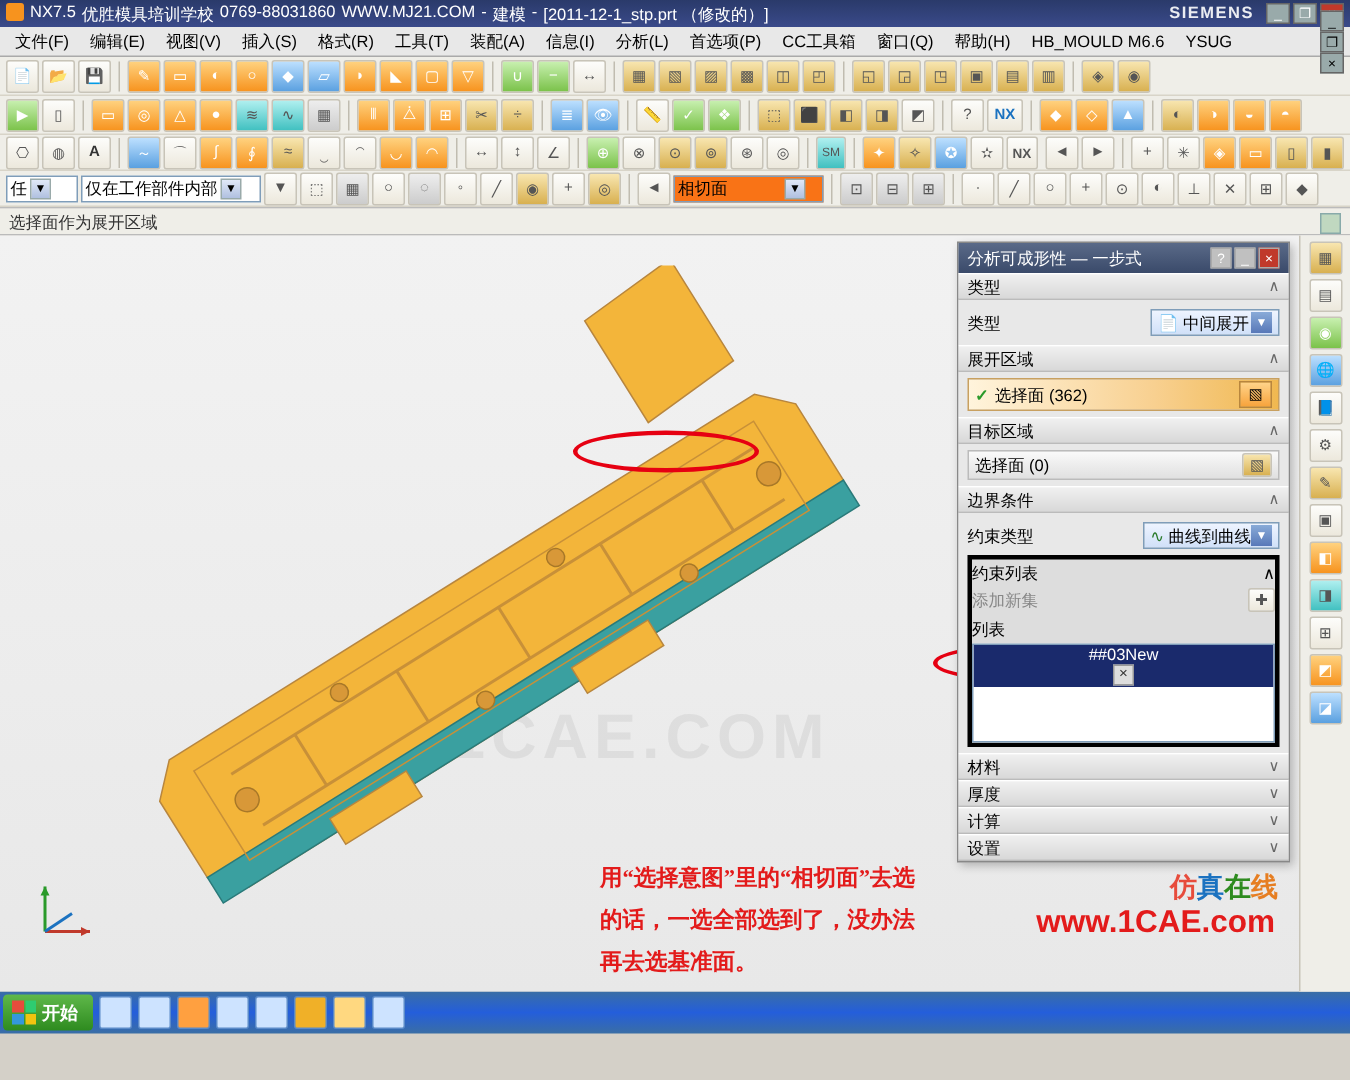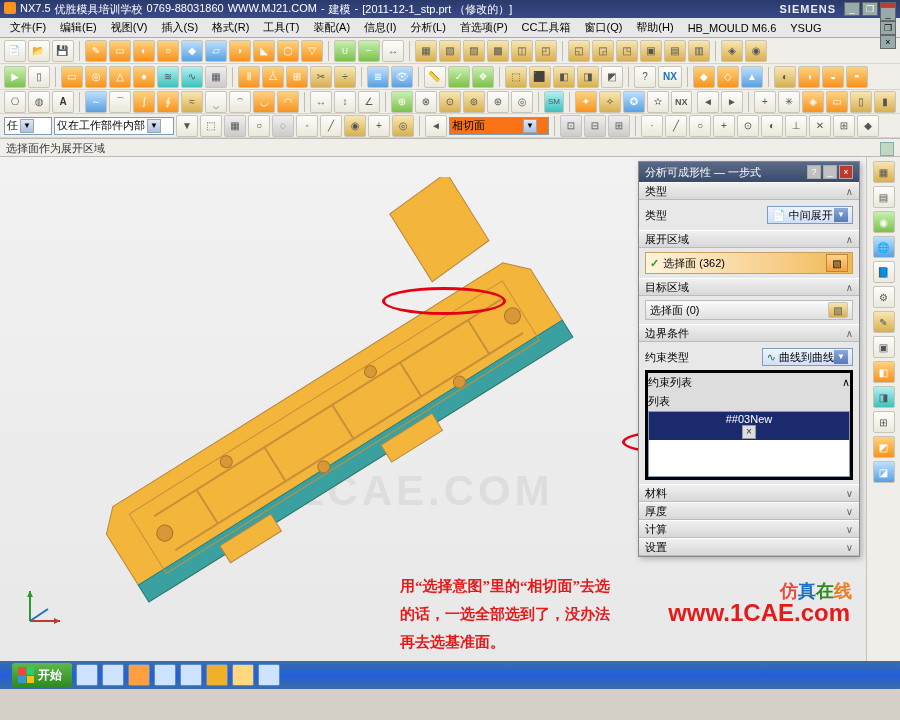--- a/index.html
+++ b/index.html
@@ -53,27 +53,27 @@
   .sel-btn .ico { width:22px; height:18px; background:linear-gradient(#ffd48a,#f7a33c); border:1px solid #b8863e; margin-left:auto; display:flex;align-items:center;justify-content:center;font-size:10px;}
   .plain-btn { height:20px; border:1px solid #bbb; background:linear-gradient(#fafafa,#e0e0e0); display:flex; align-items:center; padding:0 4px; font-size:11px;}
   .inner-box { border:3px solid #000000; background:#ddd; padding:0;}
   .listbox { height:66px; background:#fff; border:1px solid #7f9db9; overflow:hidden;}
   .listbox .item { background:#1a2a6c; color:#fff; padding:1px 4px; font-size:11px; display:flex; justify-content:space-between; align-items:center;flex-direction:column;}
   .listbox .item .del { width:14px; height:14px; background:#ddd; color:#333; border:1px solid #999; text-align:center; line-height:12px; font-size:10px;}
   .panel-actions { display:flex; justify-content:flex-end; gap:6px; padding:6px; background:#e4e4e4;}
   .btn { height:20px; min-width:48px; border:1px solid #888; background:linear-gradient(#fafafa,#dcdcdc); font-size:11px; text-align:center; line-height:18px; padding:0 8px;}
   .btn.ok { background:linear-gradient(#c8f7a8,#8cd85a);}
   .side-strip { position:absolute; right:0; top:0; width:34px; height:504px; background:#efeee8; border-left:1px solid #c8c4b8; display:flex; flex-direction:column; align-items:center; padding-top:4px; gap:3px;}
-  .taskbar { height:28px; background:linear-gradient(#3a6ea5,#245edb 50%,#3a6ea5); display:flex; align-items:center; padding:0 12px; gap:4px;}
+  .taskbar { height:28px; background:linear-gradient(#3a6ea5,#245edb 50%,#3a6ea5); display:flex; align-items:center; padding:0 2px; gap:4px;}
   .startbtn { height:24px; background:linear-gradient(#5fb84a,#2e8b1f); color:#fff; border-radius:3px; padding:0 10px 0 6px; display:flex; align-items:center; gap:4px; font-weight:bold; font-size:12px;}
   .startflag { width:16px; height:16px; display:grid; grid-template-columns:1fr 1fr; grid-template-rows:1fr 1fr; gap:1px;}
   .startflag div:nth-child(1){background:#e74c3c;} .startflag div:nth-child(2){background:#2ecc71;}
   .startflag div:nth-child(3){background:#3498db;} .startflag div:nth-child(4){background:#f1c40f;}
   .taskitem { width:22px; height:22px; background:#cde3ff; border:1px solid #5a8ac8; border-radius:2px;}
-  .watermark { position:absolute; right:50px; bottom:34px; font-size:24px; color:#e31b1b; font-weight:bold;}
+  .watermark { position:absolute; right:50px; bottom:34px; font-size:21px; color:#e31b1b; font-weight:bold;}
   .brandmark { position:absolute; right:48px; bottom:58px; font-size:18px; font-weight:bold; font-family:KaiTi,SimSun;}
   .brandmark span:nth-child(1){color:#e74c3c;}.brandmark span:nth-child(2){color:#1b72c0;}
   .brandmark span:nth-child(3){color:#2e8b1f;}.brandmark span:nth-child(4){color:#e67e22;}
   .bg-watermark { position:absolute; left:300px; top:310px; font-size:42px; font-weight:bold; color:rgba(160,160,160,0.18); letter-spacing:4px; transform:rotate(0deg); pointer-events:none; font-family:Arial;}
 </style>
 </head>
 <body>
 
 <div class="titlebar">
   <div class="left">
@@ -391,20 +391,24 @@
           <span style="color:#2a7a2a;margin-right:3px;">∿</span>
           <span>曲线到曲线</span>
           <div class="arrow">▼</div>
         </div>
       </div>
       <div class="inner-box" style="margin-top:4px;">
         <div class="row" style="justify-content:space-between;">
           <span>约束列表</span>
           <span class="chev">∧</span>
         </div>
+        <div class="row" style="color:#888;">
+          <span>添加新集</span>
+          <div class="tbtn" style="width:18px;height:16px;">✚</div>
+        </div>
         <div style="font-size:11px;margin:4px 0 2px;">列表</div>
         <div class="listbox">
           <div class="item">
             <span>##03New</span>
             <div class="del">×</div>
           </div>
         </div>
       </div>
     </div>
 

